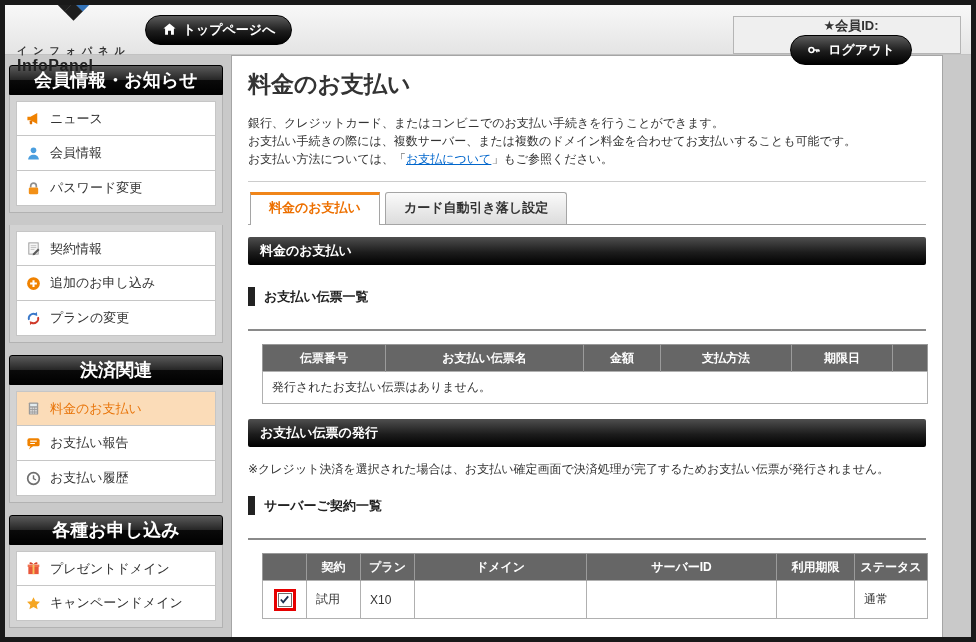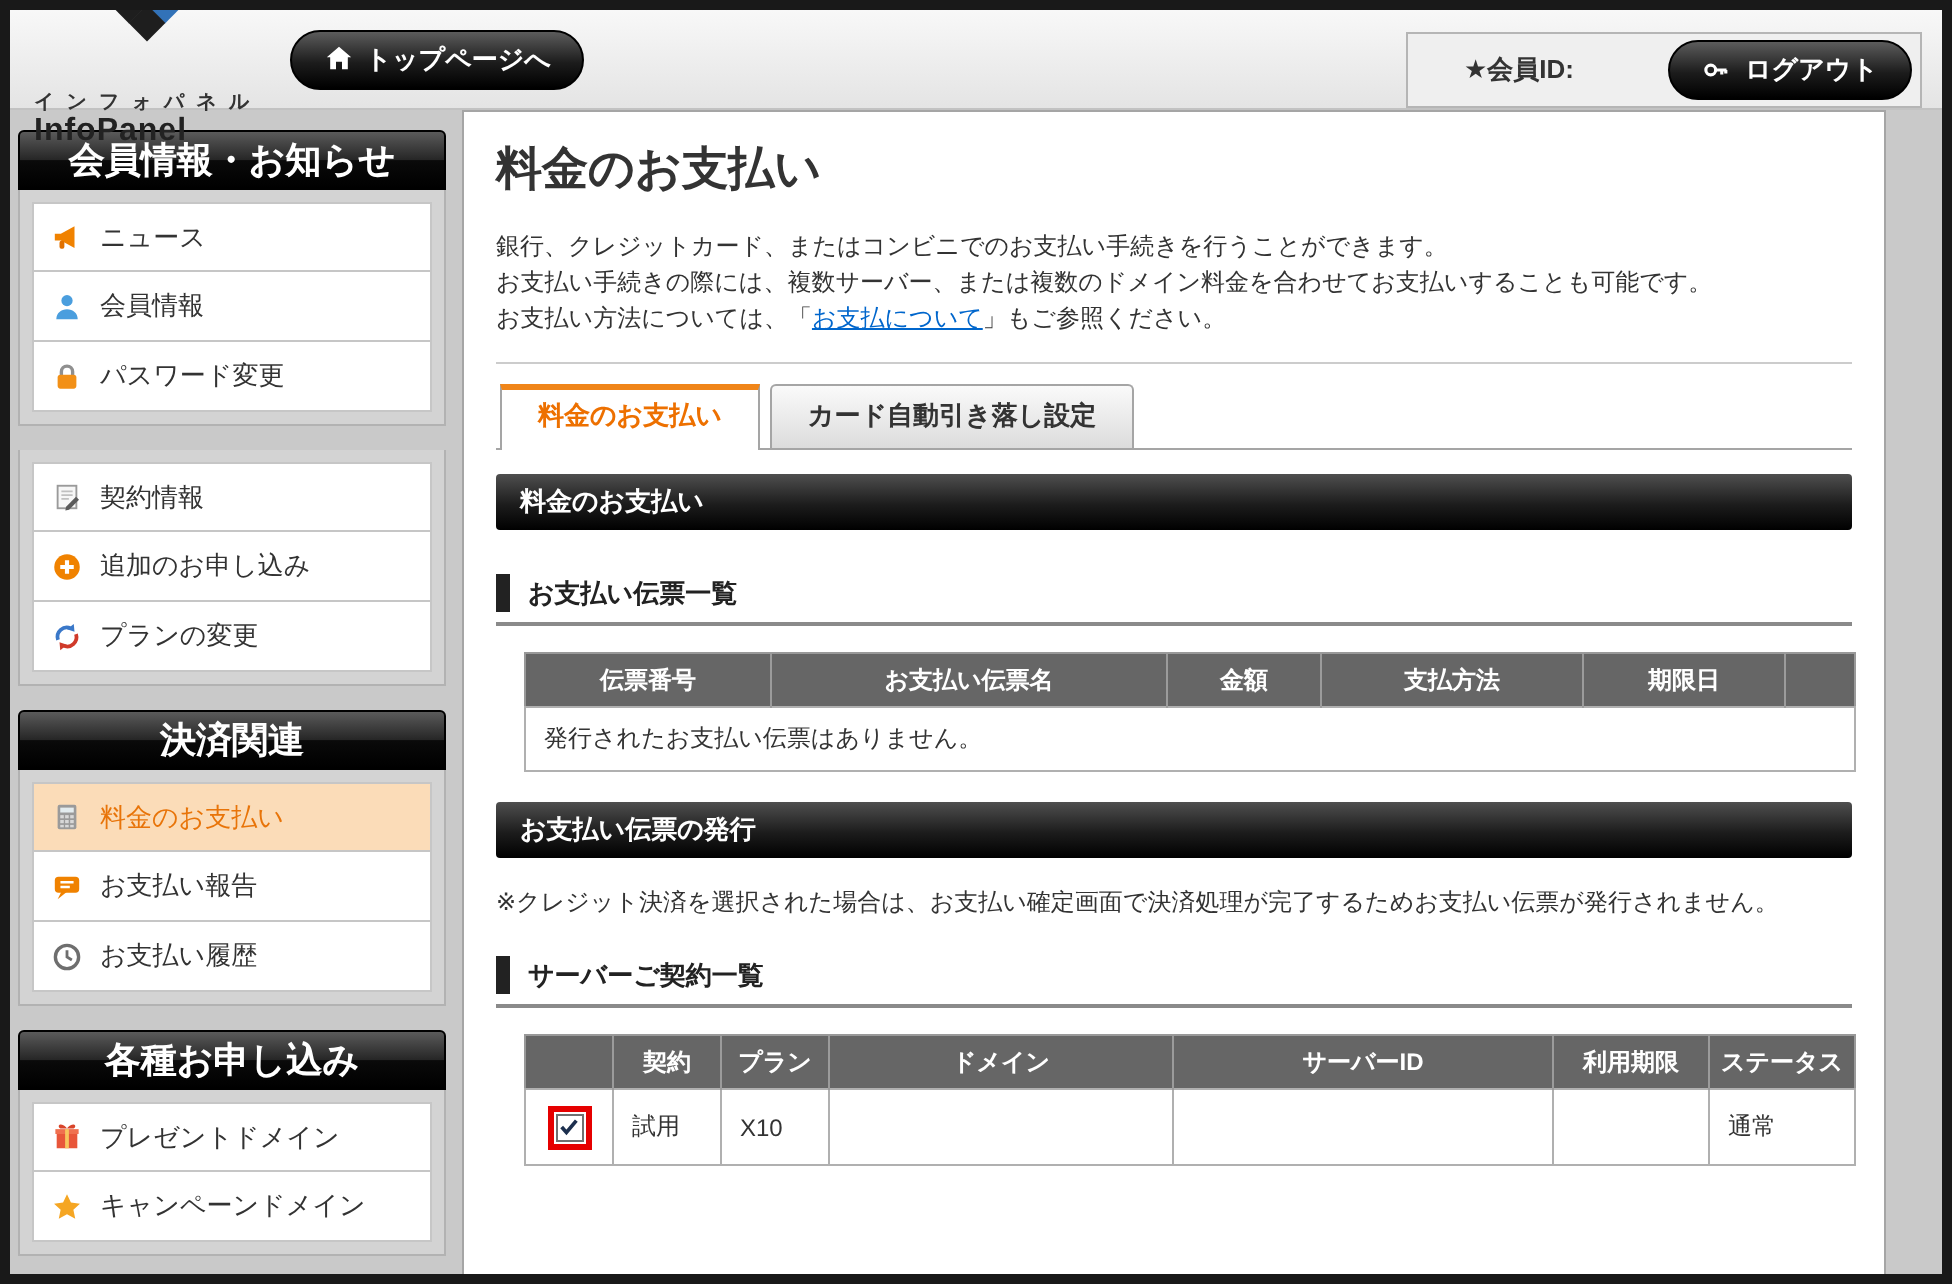--- a/index.html
+++ b/index.html
@@ -14,23 +14,23 @@
   .logo-mark { position:relative; width:34px; height:34px; flex:none; }
   .logo-mark i { position:absolute; width:13px; height:13px; background:#1e1e1e; transform:rotate(45deg); }
   .logo-mark i.n { left:10px; top:1px; } .logo-mark i.w { left:1px; top:10px; }
   .logo-mark i.e { left:19px; top:10px; background:#3272b8; } .logo-mark i.s { left:10px; top:19px; }
   .logo-kana { font-size:10px; font-weight:bold; letter-spacing:6px; color:#333; white-space:nowrap; }
   .logo-name { font-size:16px; font-weight:bold; color:#222; line-height:1; letter-spacing:0.5px; }
   .pill { display:inline-flex; align-items:center; gap:6px; background:linear-gradient(#5c5c5c,#1c1c1c 55%,#000);
           border:1px solid #000; border-radius:15px; color:#fff; font-size:13px; font-weight:bold;
           padding:5px 16px; cursor:pointer; white-space:nowrap; }
   .top-page-btn { margin-left:14px; }
-  .member-box { position:absolute; right:10px; top:11px; width:258px; height:38px; background:#efefef;
+  .member-box { position:absolute; right:10px; top:11px; width:228px; height:38px; background:#efefef;
                 border:1px solid #b5b5b5; display:flex; align-items:center; justify-content:space-between;
-                padding:0 4px 0 28px; }
+                padding:0 4px 0 12px;flex-direction:column; }
   .member-label { font-size:13px; font-weight:bold; color:#333; }
   .icon16 { width:15px; height:15px; display:inline-block; flex:none; }
 
   
   .layout { display:flex; height:586px; align-items:flex-start; }
 
   
   .sidebar { width:214px; margin:10px 8px 0 4px; flex:none; display:flex; flex-direction:column; gap:12px; }
   .side-head { height:30px; display:flex; align-items:center; justify-content:center;
                background:linear-gradient(#5a5a5a,#262626 50%,#0a0a0a 51%,#000); border:1px solid #000;
@@ -53,21 +53,21 @@
   .tab { font-size:13px; font-weight:bold; padding:6px 18px 7px; cursor:pointer; }
   .tab.active { color:#ed7000; background:#fff; border:1px solid #a5a5a5; border-bottom:none;
                 border-top:3px solid #f08519; margin-bottom:-1px; padding-top:4px; }
   .tab.inactive { color:#333; background:linear-gradient(#fafafa,#dcdcdc); border:1px solid #a5a5a5;
                   border-bottom:none; border-radius:3px 3px 0 0; }
 
   .blackbar { margin-top:12px; height:28px; display:flex; align-items:center; padding:0 12px;
               color:#fff; font-size:13px; font-weight:bold; border-radius:2px;
               background:linear-gradient(#4f4f4f,#1c1c1c 55%,#000); }
   .subhead { margin-top:22px; display:flex; align-items:center; gap:9px; border-bottom:2px solid #8a8a8a;
-             padding-bottom:5px; }
+             padding-bottom:23px; }
   .subhead .sq { width:7px; height:19px; background:#222; flex:none; }
   .subhead span.t { font-size:13px; font-weight:bold; color:#222; }
 
   table { border-collapse:collapse; margin:13px 0 0 14px; width:666px; table-layout:fixed;
           border:1px solid #999; }
   th { background:#666; color:#fff; font-size:12px; font-weight:bold; height:27px; text-align:center;
        border-left:1px solid #9b9b9b; }
   th:first-child { border-left:none; }
   td { background:#fff; font-size:12px; padding:7px 9px; border:1px solid #b0b0b0; }
   .t2 td { height:38px; }

